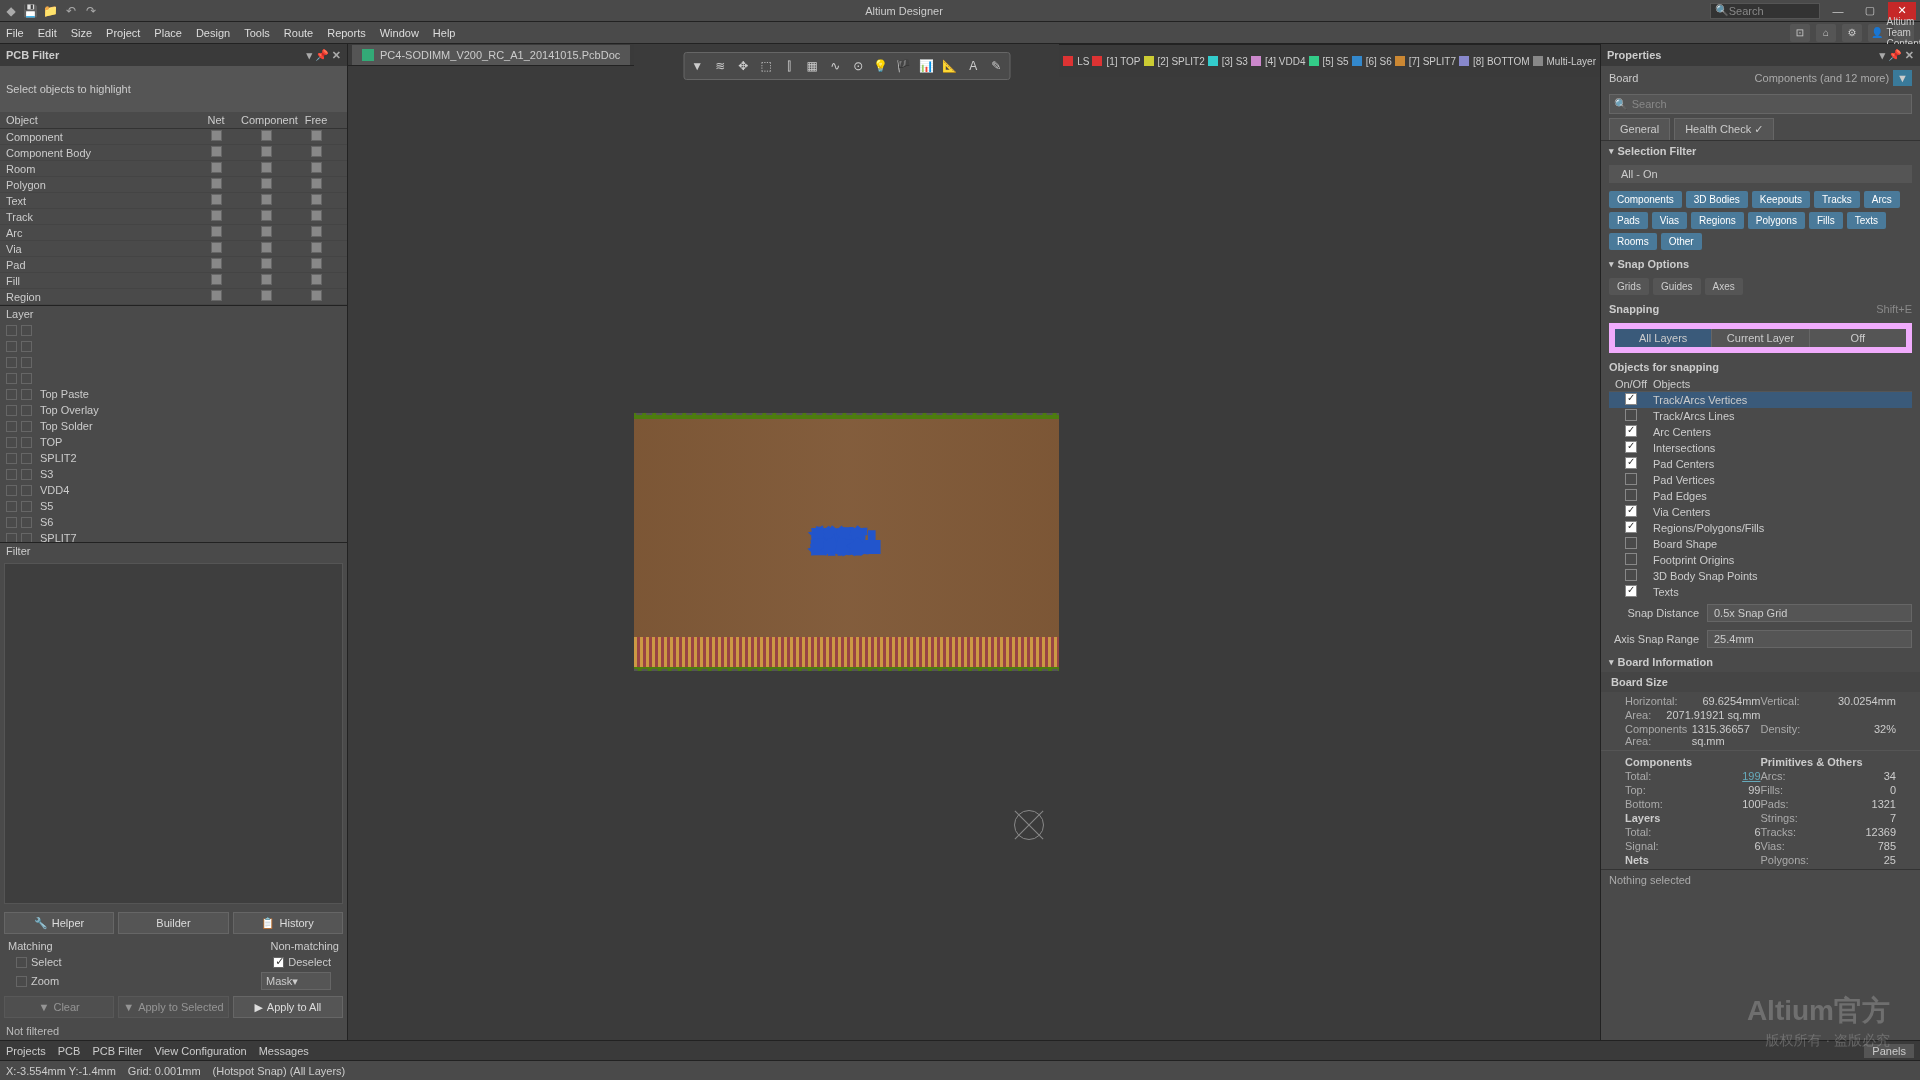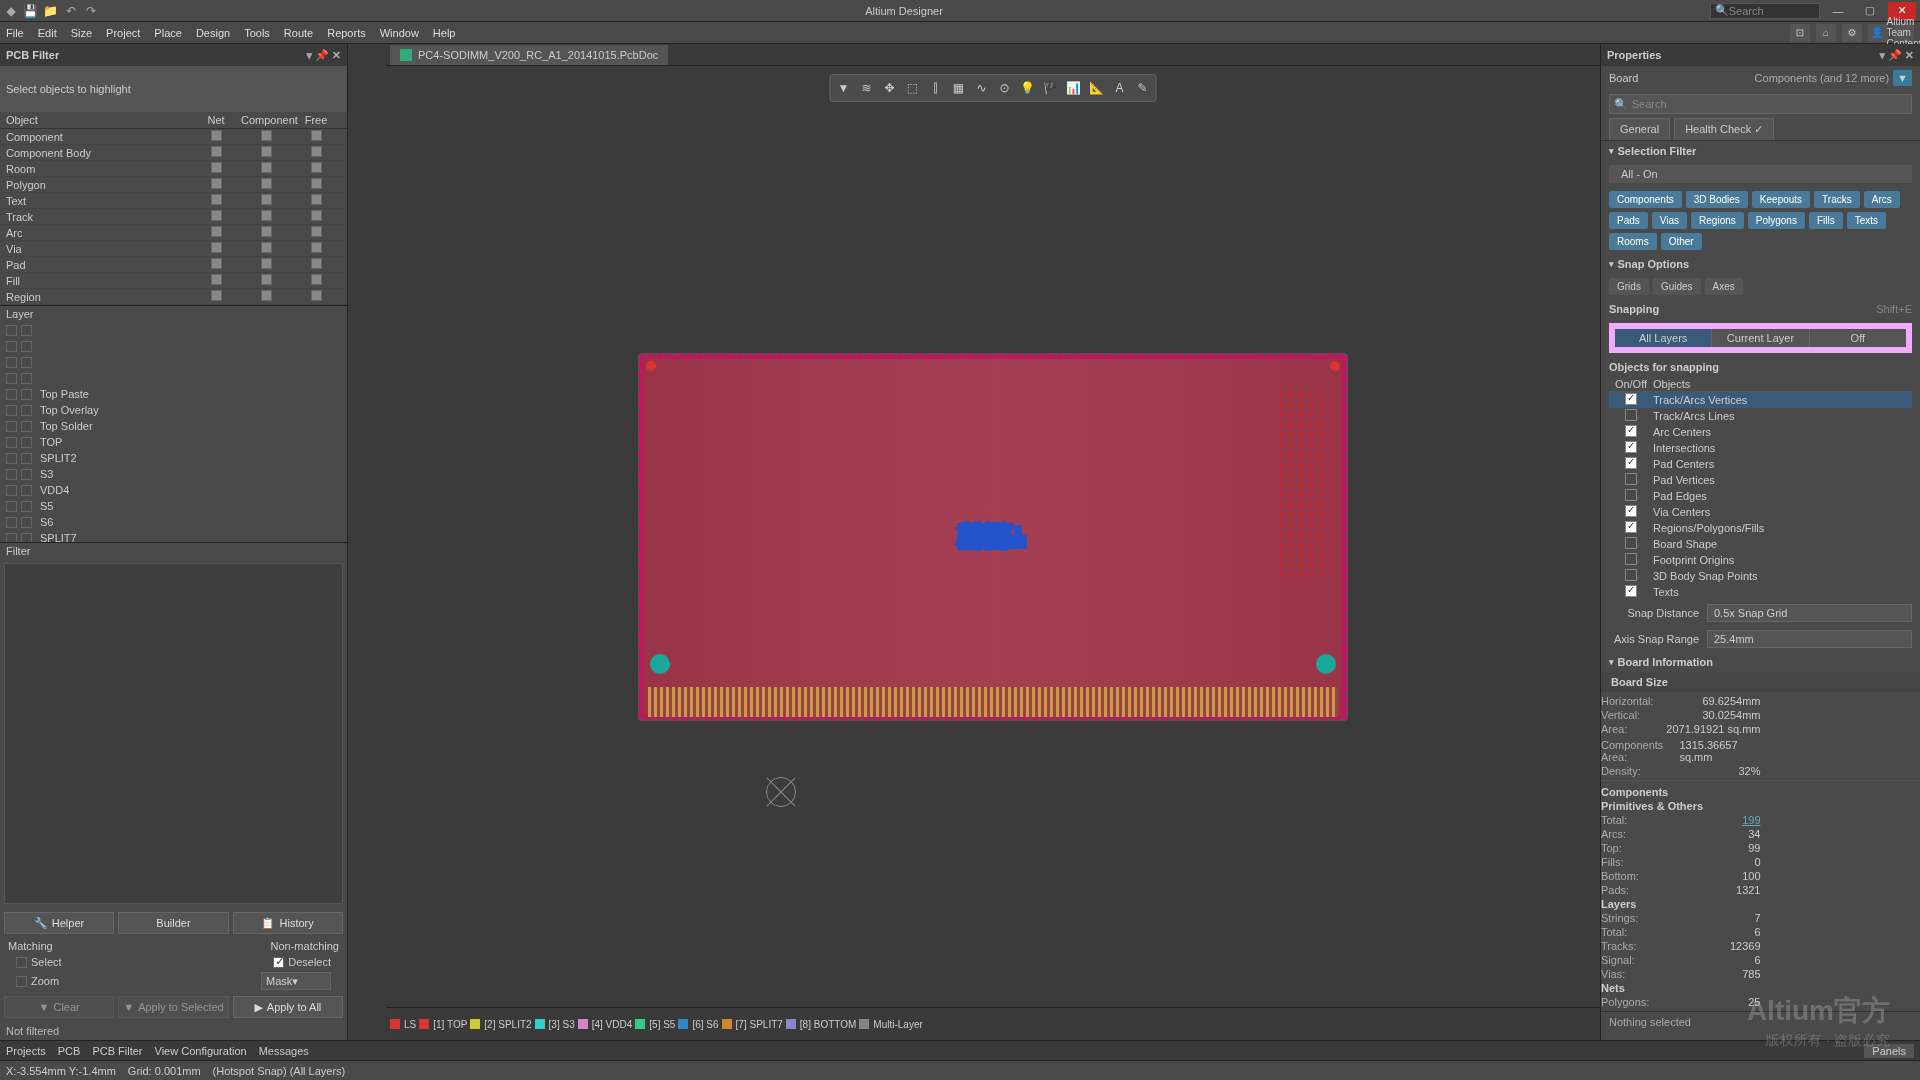--- a/index.html
+++ b/index.html
@@ -36,28 +36,28 @@
 .filter-sect .fhead { padding:2px 6px; background:#4a4a4a; border-top:1px solid #222; }
 .filter-box { flex:1; margin:4px; background:#3e3e3e; border:1px solid #555; min-height:120px; }
 .btn-row { display:flex; gap:4px; padding:4px; }
 .btn-row .pbtn { flex:1; background:#555; border:1px solid #666; height:22px; display:flex; align-items:center; justify-content:center; gap:4px; color:#ddd; }
 .match-row { display:flex; padding:2px 8px; justify-content:space-between; }
 .check-row { display:flex; padding:2px 16px; justify-content:space-between; }
 .check-row label { display:flex; align-items:center; gap:4px; }
 .check-row .cb { width:11px; height:11px; border:1px solid #666; display:inline-block; }
 .select-ctl { background:#555; border:1px solid #666; width:70px; height:18px; display:inline-flex; align-items:center; padding:0 4px; }
 .not-filtered { padding:3px 6px; color:#bbb; }
-.center { flex:1; background:#3b3b3b; display:flex; flex-direction:column; position:relative;margin-left:38px; }
+.center { flex:1; background:#3b3b3b; display:flex; flex-direction:row; position:relative; }
 .doc-tab { height:22px; background:#3a3a3a; display:flex; align-items:center; padding:0 4px; border-bottom:1px solid #222; }
 .doc-tab .tab-active { background:#555; height:20px; display:flex; align-items:center; padding:0 10px; gap:6px; }
 .tab-active .ico { width:12px; height:12px; background:#3a7; }
 .canvas-area { flex:1; background:#3b3b3b; position:relative; overflow:hidden; }
 .floating-toolbar { position:absolute; top:8px; left:50%; transform:translateX(-50%); background:#4a4a4a; border:1px solid #666; display:flex; padding:3px; gap:3px; border-radius:3px; }
 .floating-toolbar span { width:20px; height:20px; display:inline-flex; align-items:center; justify-content:center; color:#ccc; font-size:12px; border:1px solid transparent; }
-.pcb-board { position:absolute; left:50%; top:50%; transform:translate(-50%,-50%); width:710px; height:368px; background:#be185d; border:2px dashed #555; border-radius:4px; overflow:hidden;padding-left:20px; }
+.pcb-board { position:absolute; left:50%; top:50%; transform:translate(-50%,-50%); width:710px; height:258px; background:#4d7c0f; border:2px dashed #555; border-radius:4px; overflow:hidden;padding-left:20px; }
 .pcb-board::before { content:""; position:absolute; inset:4px; background:linear-gradient(90deg,#8a4040 0%,#9a5050 50%,#8a4040 100%); opacity:0.7; }
 .pcb-board .dot { position:absolute; width:10px; height:10px; border-radius:50%; }
 .pcb-board .dot.red { background:#d33; }
 .pcb-board .dot.cy { background:#1aa89a; width:20px; height:20px; }
 .pcb-edge { position:absolute; bottom:2px; left:8px; right:8px; height:30px; background:repeating-linear-gradient(90deg,#c94 0 3px,#944 3px 6px); }
 .via-array { position:absolute; right:15px; top:35px; width:55px; height:190px; background:radial-gradient(circle,#c22 2px,transparent 2px); background-size:10px 10px; opacity:0.9; }
 .overlay-text { position:absolute; left:50%; top:50%; transform:translate(-50%,-55%); font-size:85px; font-weight:900; color:#fff; -webkit-text-stroke:6px #2255cc; text-align:center; line-height:1.1; letter-spacing:2px; white-space:nowrap; text-shadow:0 0 2px #000; }
 .cursor-mark { position:absolute; left:380px; bottom:200px; width:30px; height:30px; border:1px solid #888; border-radius:50%; }
 .cursor-mark::after { content:""; position:absolute; left:50%; top:50%; width:40px; height:1px; background:#888; transform:translate(-50%,-50%) rotate(45deg); }
 .cursor-mark::before { content:""; position:absolute; left:50%; top:50%; width:40px; height:1px; background:#888; transform:translate(-50%,-50%) rotate(-45deg); }
@@ -82,21 +82,21 @@
 .seg3 div.active { background:#3a5a7a; }
 .snap-tbl { margin:0 8px; }
 .snap-tbl .trow { display:flex; align-items:center; padding:1px 0; }
 .snap-tbl .trow .on { width:30px; text-align:center; }
 .snap-tbl .trow .on .chk { display:inline-block; width:12px; height:12px; border:1px solid #888; }
 .snap-tbl .trow .on .chk.c { background:#fff; position:relative; }
 .snap-tbl .trow .on .chk.c::after { content:"✓"; color:#333; font-size:10px; position:absolute; left:1px; top:-2px; }
 .snap-tbl .trow.sel { background:#3a5a7a; }
 .input-field { background:#555; border:1px solid #666; padding:2px 6px; flex:1; margin-left:8px; }
 .subhdr { padding:4px 10px; font-weight:bold; background:#454545; }
-.four-col { display:flex; flex-wrap:wrap; padding:2px 0;flex-direction:column; }
+.four-col { display:flex; flex-wrap:wrap; padding:2px 24px; }
 .four-col .kv { width:50%; display:flex; justify-content:space-between; padding:1px 0; }
 .four-col .kv .k { color:#aaa; }
 .link-val { color:#6ab; text-decoration:underline; }
 .nothing-sel { padding:4px 8px; color:#aaa; border-top:1px solid #333; }
 .bottom-tabs { height:20px; background:#3a3a3a; display:flex; align-items:center; padding:0 6px; gap:12px; border-top:1px solid #222; }
 .bottom-tabs span { color:#ccc; }
 .panels-btn { margin-left:auto; background:#555; padding:1px 8px; }
 .status-bar { height:20px; background:#4a4a4a; display:flex; align-items:center; padding:0 6px; gap:12px; border-top:1px solid #222; font-size:10px; color:#ccc; }
 .wm { position:absolute; right:30px; bottom:50px; font-size:28px; color:rgba(200,200,200,0.3); font-weight:bold; pointer-events:none; }
 .wm2 { position:absolute; right:30px; bottom:30px; font-size:14px; color:rgba(200,200,200,0.3); pointer-events:none; }

